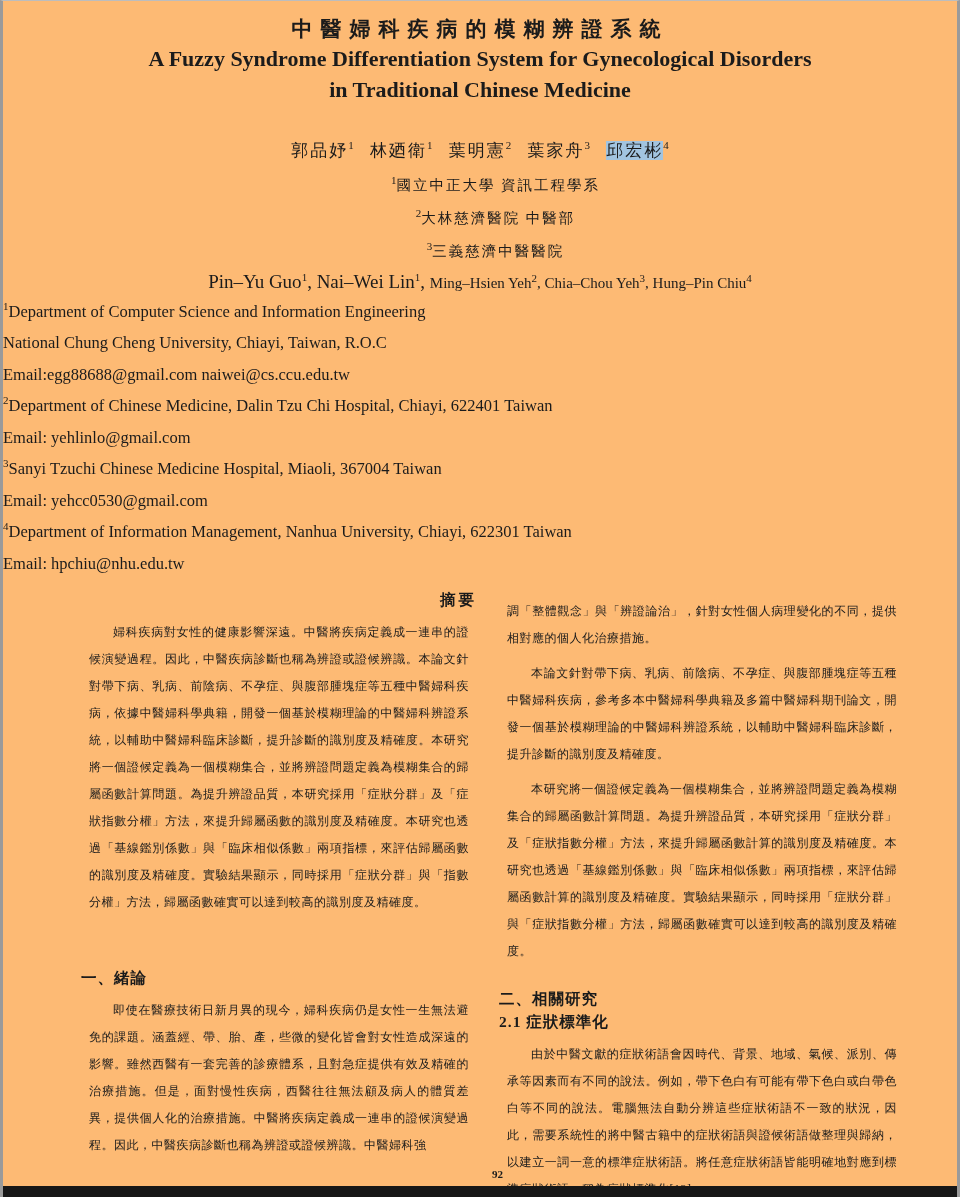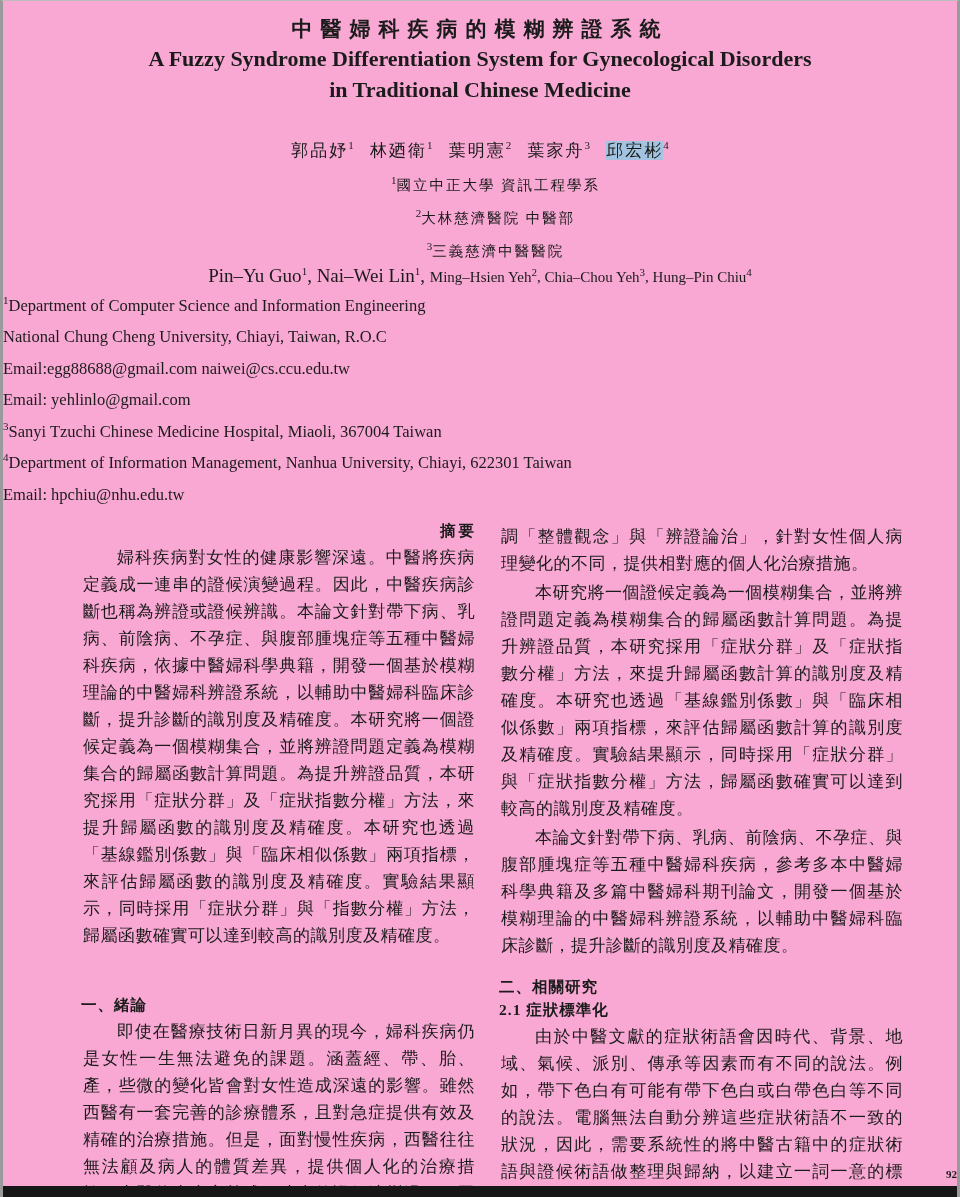--- a/index.html
+++ b/index.html
@@ -1,20 +1,20 @@
 <!DOCTYPE html>
 <html><head>
 <meta charset="utf-8">
 <style>
   html,body{margin:0;padding:0;background:#e8e8e8;}
   .page{
     position:relative;
     width:960px;height:1197px;
     margin:0 auto;
-    background:#f9a8d4;
+    background:#fdba74;
     border-left:3px solid #9a9a9a;
     border-right:3px solid #9a9a9a;
     border-top:1px solid #bdbdbd;
     box-sizing:border-box;
     overflow:hidden;
     font-family:"Liberation Serif","DejaVu Serif",serif;
     color:#1b1b1b;
   }
   .title-zh{
     padding-top:14px;
@@ -41,44 +41,44 @@
   .affil-zh{
     margin-top:4px;
     text-align:center;
     font-size:14.5px;
     line-height:28px;
     letter-spacing:2px;
     padding-left:31px;
   }
   .affil-zh sup{font-size:11px;letter-spacing:0;}
   .authors-en{
-    margin-top:0;
+    margin-top:6px;
     text-align:center;
   }
   .authors-en .big{font-size:19px;}
   .authors-en .small{font-size:15px;}
   .authors-en sup{font-size:11px;}
   .affil-en{
     font-size:16.5px;
     line-height:27px;
   }
   .affil-en sup{font-size:11px;}
   .columns{
     display:flex;
     margin:14px 56px 0 78px;
     gap:22px;
   }
   .col-left{width:396px;flex:none;}
   .col-right{width:406px;flex:none;}
   .body-text{
-    font-size:17px;
+    font-size:12px;
     line-height:27px;
     text-align:justify;
     text-indent:2em;
-    margin:2px;
+    margin:8px;
     letter-spacing:0.5px;
   }
   .noindent{text-indent:0;}
   .h-center{
     text-align:right;
     font-size:15.5px;
     font-weight:bold;
     letter-spacing:3px;
     margin:0 0 1px 0;
   }
@@ -93,21 +93,21 @@
     font-size:14.5px;
     line-height:27px;
     letter-spacing:0.5px;
   }
   .keywords .kw-label{font-weight:bold;}
   .gap-lg{height:44px;}
   .gap-sm{height:16px;}
   .page-number{
     position:absolute;
     bottom:17px;left:0;right:0;
-    text-align:right;
+    text-align:center;
     font-size:11px;
     font-weight:bold;
     padding-left:35px;
   }
   .bottom-bar{
     position:absolute;
     bottom:0;left:0;right:0;
     height:11px;
     background:#171717;
   }
@@ -143,40 +143,42 @@
     <span class="big"><span>Nai–Wei Lin</span><sup>1</sup><span>, </span></span>
     <span class="small"><span>Ming–Hsien Yeh</span><sup>2</sup><span>, </span></span>
     <span class="small"><span>Chia–Chou Yeh</span><sup>3</sup><span>, </span></span>
     <span class="small"><span>Hung–Pin Chiu</span><sup>4</sup></span>
   </div>
 
   <div class="affil-en">
     <div><sup>1</sup><span>Department of Computer Science and Information Engineering</span></div>
     <div><sup></sup><span>National Chung Cheng University, Chiayi, Taiwan, R.O.C</span></div>
     <div><sup></sup><span>Email:egg88688@gmail.com naiwei@cs.ccu.edu.tw</span></div>
+    <div><sup>2</sup><span>Department of Chinese Medicine, Dalin Tzu Chi Hospital, Chiayi, 622401 Taiwan</span></div>
     <div><sup></sup><span>Email: yehlinlo@gmail.com</span></div>
     <div><sup>3</sup><span>Sanyi Tzuchi Chinese Medicine Hospital, Miaoli, 367004 Taiwan</span></div>
+    <div><sup></sup><span>Email: yehcc0530@gmail.com</span></div>
     <div><sup>4</sup><span>Department of Information Management, Nanhua University, Chiayi, 622301 Taiwan</span></div>
     <div><sup></sup><span>Email: hpchiu@nhu.edu.tw</span></div>
   </div>
 
   <div class="columns">
 
     <div class="col-left">
       <div class="h-center">摘要</div>
       <p class="body-text">婦科疾病對女性的健康影響深遠。中醫將疾病定義成一連串的證候演變過程。因此，中醫疾病診斷也稱為辨證或證候辨識。本論文針對帶下病、乳病、前陰病、不孕症、與腹部腫塊症等五種中醫婦科疾病，依據中醫婦科學典籍，開發一個基於模糊理論的中醫婦科辨證系統，以輔助中醫婦科臨床診斷，提升診斷的識別度及精確度。本研究將一個證候定義為一個模糊集合，並將辨證問題定義為模糊集合的歸屬函數計算問題。為提升辨證品質，本研究採用「症狀分群」及「症狀指數分權」方法，來提升歸屬函數的識別度及精確度。本研究也透過「基線鑑別係數」與「臨床相似係數」兩項指標，來評估歸屬函數的識別度及精確度。實驗結果顯示，同時採用「症狀分群」與「指數分權」方法，歸屬函數確實可以達到較高的識別度及精確度。</p>
       <div class="gap-lg"></div>
       <div class="h-section">一、緒論</div>
       <p class="body-text">即使在醫療技術日新月異的現今，婦科疾病仍是女性一生無法避免的課題。涵蓋經、帶、胎、產，些微的變化皆會對女性造成深遠的影響。雖然西醫有一套完善的診療體系，且對急症提供有效及精確的治療措施。但是，面對慢性疾病，西醫往往無法顧及病人的體質差異，提供個人化的治療措施。中醫將疾病定義成一連串的證候演變過程。因此，中醫疾病診斷也稱為辨證或證候辨識。中醫婦科強</p>
     </div>
 
     <div class="col-right">
       <p class="body-text noindent">調「整體觀念」與「辨證論治」，針對女性個人病理變化的不同，提供相對應的個人化治療措施。</p>
+      <p class="body-text">本論文針對帶下病、乳病、前陰病、不孕症、與腹部腫塊症等五種中醫婦科疾病，參考多本中醫婦科學典籍及多篇中醫婦科期刊論文，開發一個基於模糊理論的中醫婦科辨證系統，以輔助中醫婦科臨床診斷，提升診斷的識別度及精確度。</p>
       <p class="body-text">本研究將一個證候定義為一個模糊集合，並將辨證問題定義為模糊集合的歸屬函數計算問題。為提升辨證品質，本研究採用「症狀分群」及「症狀指數分權」方法，來提升歸屬函數計算的識別度及精確度。本研究也透過「基線鑑別係數」與「臨床相似係數」兩項指標，來評估歸屬函數計算的識別度及精確度。實驗結果顯示，同時採用「症狀分群」與「症狀指數分權」方法，歸屬函數確實可以達到較高的識別度及精確度。</p>
-      <p class="body-text">本論文針對帶下病、乳病、前陰病、不孕症、與腹部腫塊症等五種中醫婦科疾病，參考多本中醫婦科學典籍及多篇中醫婦科期刊論文，開發一個基於模糊理論的中醫婦科辨證系統，以輔助中醫婦科臨床診斷，提升診斷的識別度及精確度。</p>
       <div class="gap-sm"></div>
       <div class="h-section">二、相關研究</div>
       <div class="h-section">2.1 症狀標準化</div>
       <p class="body-text">由於中醫文獻的症狀術語會因時代、背景、地域、氣候、派別、傳承等因素而有不同的說法。例如，帶下色白有可能有帶下色白或白帶色白等不同的說法。電腦無法自動分辨這些症狀術語不一致的狀況，因此，需要系統性的將中醫古籍中的症狀術語與證候術語做整理與歸納，以建立一詞一意的標準症狀術語。將任意症狀術語皆能明確地對應到標準症狀術語，稱為症狀標準化[13]。</p>
 
     </div>
 
   </div>
 
   <div class="page-number">92</div>

